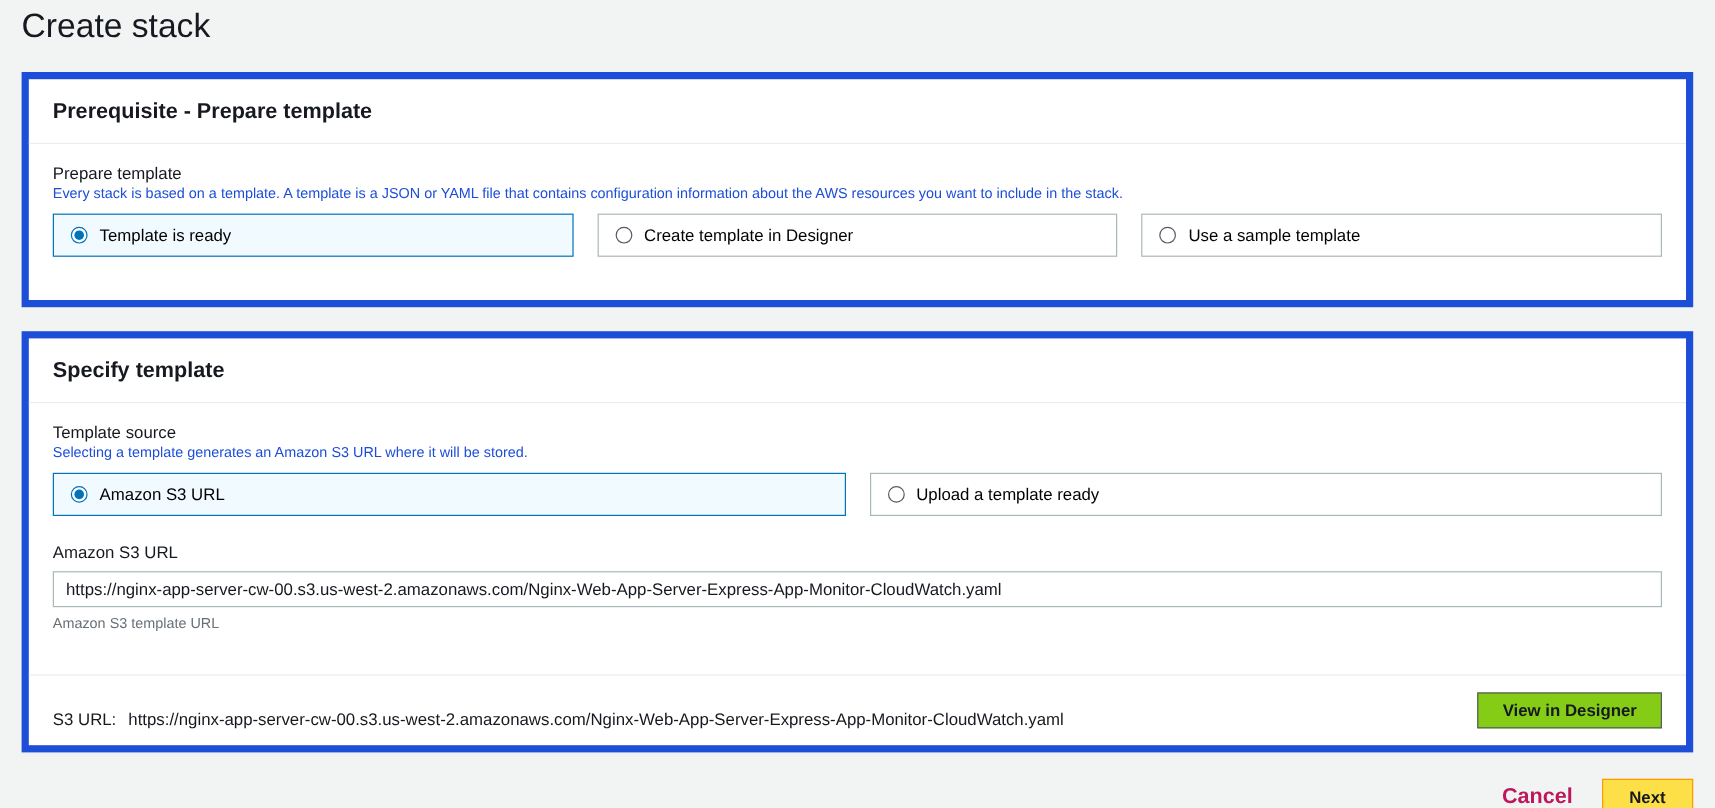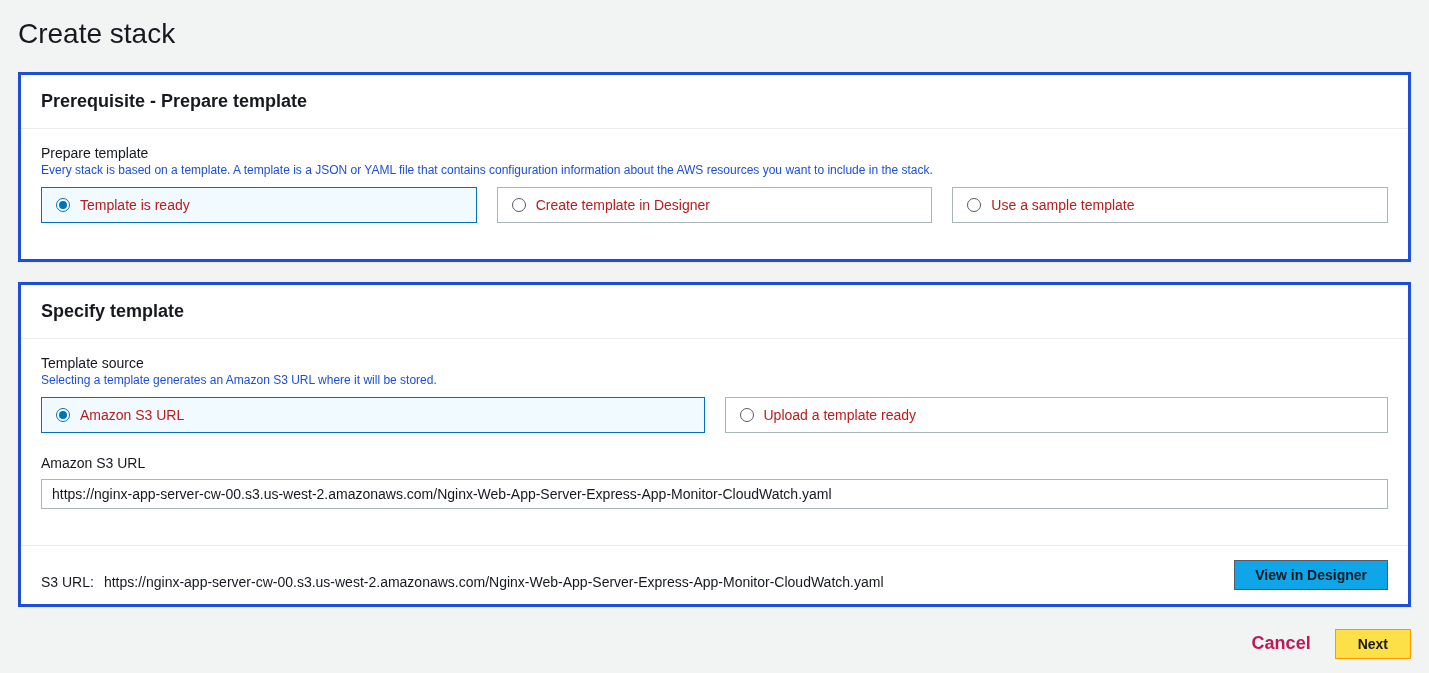--- a/index.html
+++ b/index.html
@@ -1,41 +1,41 @@
 <!DOCTYPE html>
 <html><head>
   <meta charset="utf-8">
   <style>
     * { box-sizing: border-box; margin: 0; padding: 0; }
     body { font-family: "Amazon Ember", "Helvetica Neue", Arial, sans-serif; background: #f2f3f3; padding: 0 18px 18px; color: #16191f; font-size: 14px; }
-    h1 { font-size: 28px; font-weight: 400; padding: 18px 0 22px 0; }
-    .panel { background: #fff; border: 3px solid #1d4ed8; margin-bottom: 20px; box-shadow: 0 1px 1px rgba(0,0,0,0.03); }
+    h1 { font-size: 28px; font-weight: 400; padding: 6px 0 22px 0; }
+    .panel { background: #fff; border: 6px solid #1d4ed8; margin-bottom: 20px; box-shadow: 0 1px 1px rgba(0,0,0,0.03); }
     .panel-header { padding: 16px 20px 16px 20px; border-bottom: 1px solid #eaeded; }
     .panel-header h2 { font-size: 18px; font-weight: 700; color: #16191f; }
     .panel-header .sub { font-size: 12px; color: #687078; margin-top: 4px; }
     .panel-body { padding: 16px 20px 36px 20px; }
     .field-label { font-size: 14px; color: #16191f; margin-bottom: 2px; }
     .field-desc { font-size: 12px; color: #1d4ed8; margin-bottom: 10px; }
     .tiles { display: flex; gap: 20px; }
     .tiles.three .tile { flex: 1 1 33%; }
     .tiles.two .tile { flex: 1 1 50%; }
     .tile { border: 1px solid #aab7b8; background: #fff; padding: 9px 14px; display: flex; align-items: center; gap: 10px; cursor: pointer; }
     .tile.selected { border: 1px solid #0073bb; background: #f1faff; }
     .radio { width: 14px; height: 14px; border: 1px solid #545b64; border-radius: 50%; flex-shrink: 0; display: flex; align-items: center; justify-content: center; background: #fff; }
     .tile.selected .radio { border-color: #0073bb; }
     .radio-inner { width: 8px; height: 8px; background: #0073bb; border-radius: 50%; display: none; }
     .tile.selected .radio-inner { display: block; }
-    .tile-label { font-size: 14px; color: #b91c1c; }
+    .tile-label { font-size: 14px; color: #000000; }
     .section-gap { margin-top: 22px; }
     .text-input { width: 100%; padding: 6px 10px; border: 1px solid #aab7b8; font-size: 14px; font-family: inherit; color: #16191f; }
     .help-text { font-size: 12px; color: #687078; margin-top: 6px; }
     .panel-footer { border-top: 1px solid #eaeded; padding: 14px 20px; display: flex; align-items: flex-end; justify-content: space-between; gap: 12px; }
     .s3url-row { display: flex; align-items: center; gap: 10px; font-size: 14px; color: #16191f; flex: 1; min-width: 0;}
     .s3url-row .url { color: #16191f; white-space: nowrap; overflow: hidden; text-overflow: ellipsis;}
-    .btn { padding: 6px 20px; font-size: 14px; font-weight: 700; border: 1px solid #545b64; background: #0ea5e9; color: #16191f; cursor: pointer; font-family: inherit; }
+    .btn { padding: 6px 20px; font-size: 14px; font-weight: 700; border: 1px solid #545b64; background: #84cc16; color: #16191f; cursor: pointer; font-family: inherit; }
     .actions { display: flex; justify-content: flex-end; gap: 14px; align-items: center; }
     .btn-link { background: transparent; border: none; color: #be185d; font-weight: 700; font-size: 18px; cursor: pointer; padding: 6px 10px; font-family: Liberation Sans, sans-serif;}
     .btn-primary { background: #fde047; border: 1px solid #ff9900; color: #16191f; padding: 6px 22px; font-weight: 700; font-size: 14px; cursor: pointer; font-family: inherit;}
   </style>
 </head>
 <body>
 
 <h1>Create stack</h1>
 
 <div class="panel">
@@ -81,20 +81,21 @@
       <div class="tile">
         <span class="radio"></span>
         <span class="tile-label">Upload a template ready</span>
       </div>
     </div>
 
     <div class="section-gap">
       <div class="field-label">Amazon S3 URL</div>
       <div style="height:6px"></div>
       <input type="text" class="text-input" value="https://nginx-app-server-cw-00.s3.us-west-2.amazonaws.com/Nginx-Web-App-Server-Express-App-Monitor-CloudWatch.yaml" style="">
+      <div class="help-text">Amazon S3 template URL</div>
     </div>
   </div>
   <div class="panel-footer">
     <div class="s3url-row">
       <span>S3 URL:</span>
       <span class="url">https://nginx-app-server-cw-00.s3.us-west-2.amazonaws.com/Nginx-Web-App-Server-Express-App-Monitor-CloudWatch.yaml</span>
     </div>
     <button class="btn">View in Designer</button>
   </div>
 </div>

